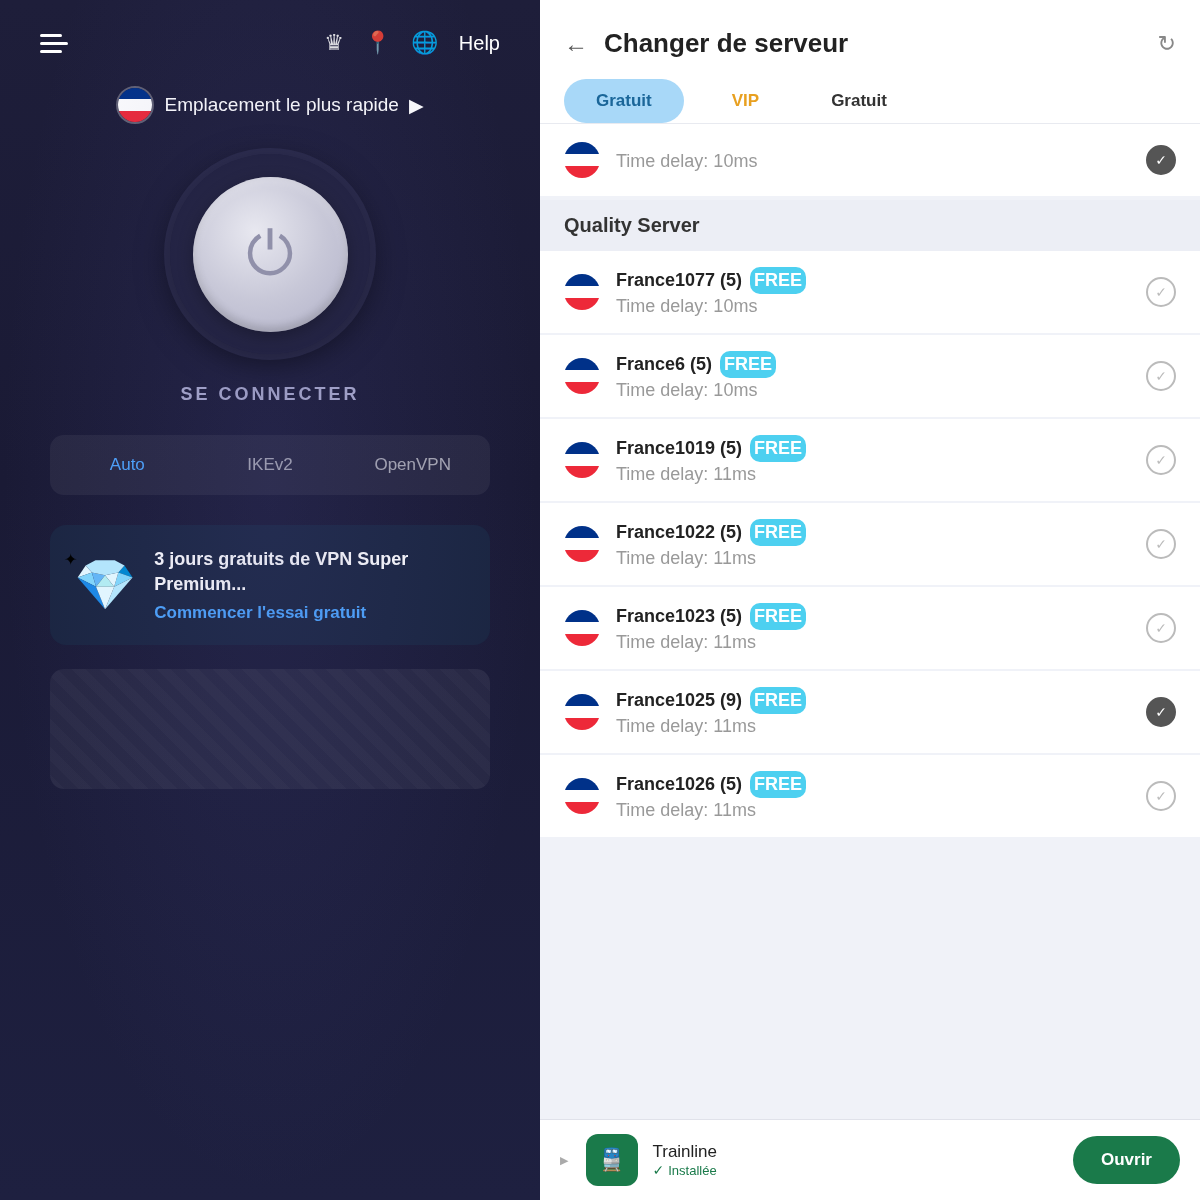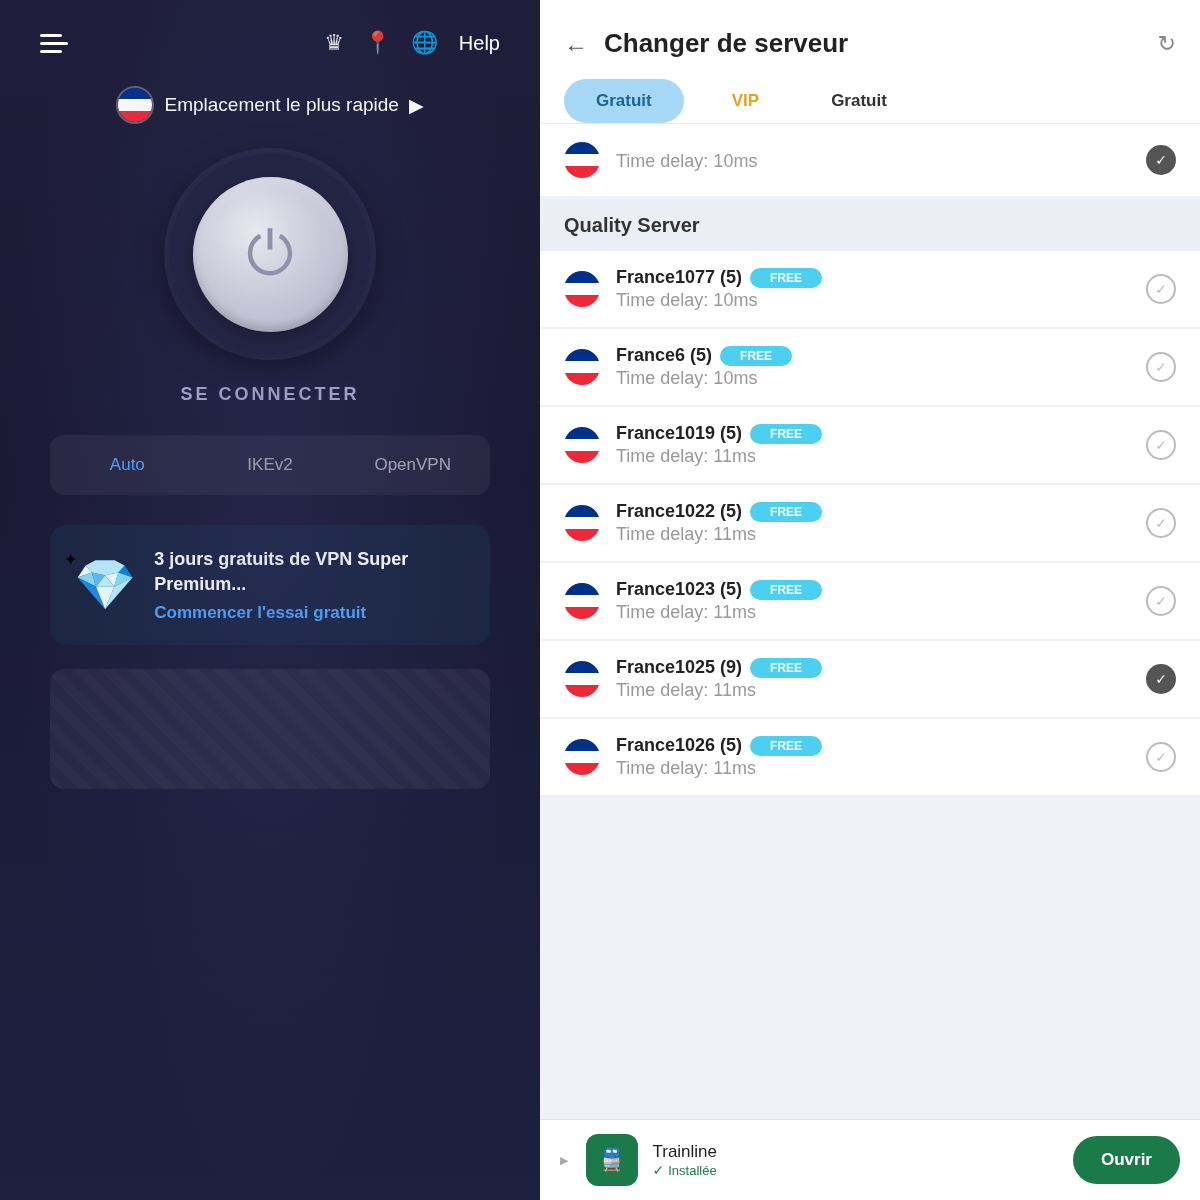--- a/index.html
+++ b/index.html
@@ -377,23 +377,23 @@
       padding: 16px 24px;
       display: flex;
       align-items: center;
       gap: 16px;
       cursor: pointer;
     }
 
     .free-badge {
       background: #4dd0f0;
       color: white;
-      font-size: 12px;
+      font-size: 18px;
       font-weight: 700;
-      padding: 3px 20px;
+      padding: 3px 4px;
       border-radius: 10px;
       margin-left: 8px;
     }
 
     .server-name-row {
       display: flex;
       align-items: center;
     }
 
     

